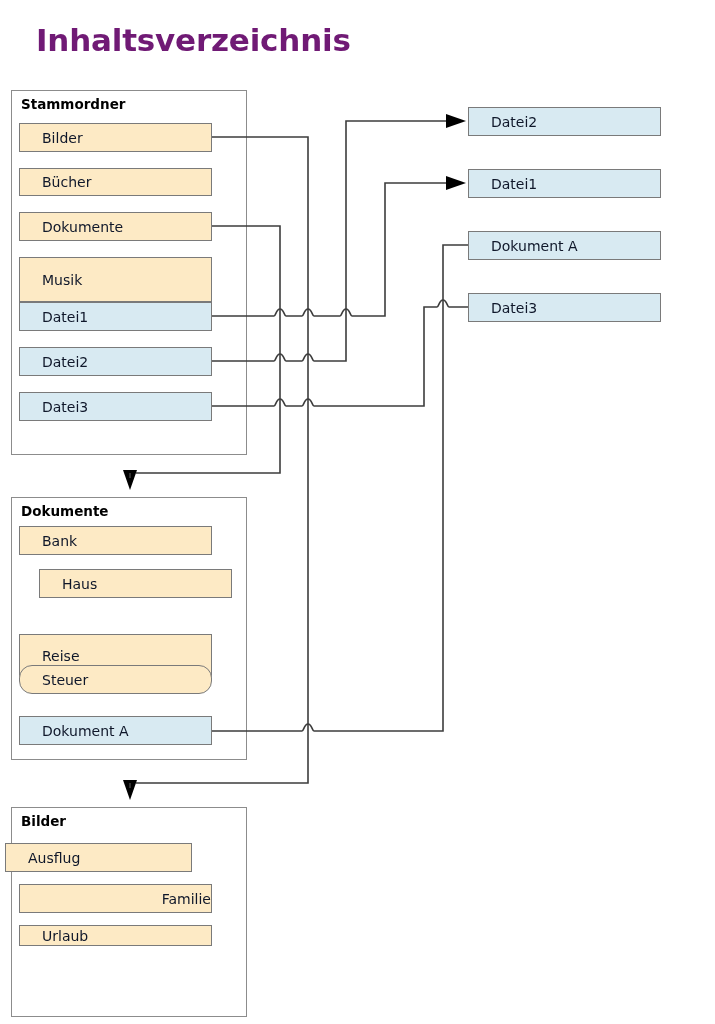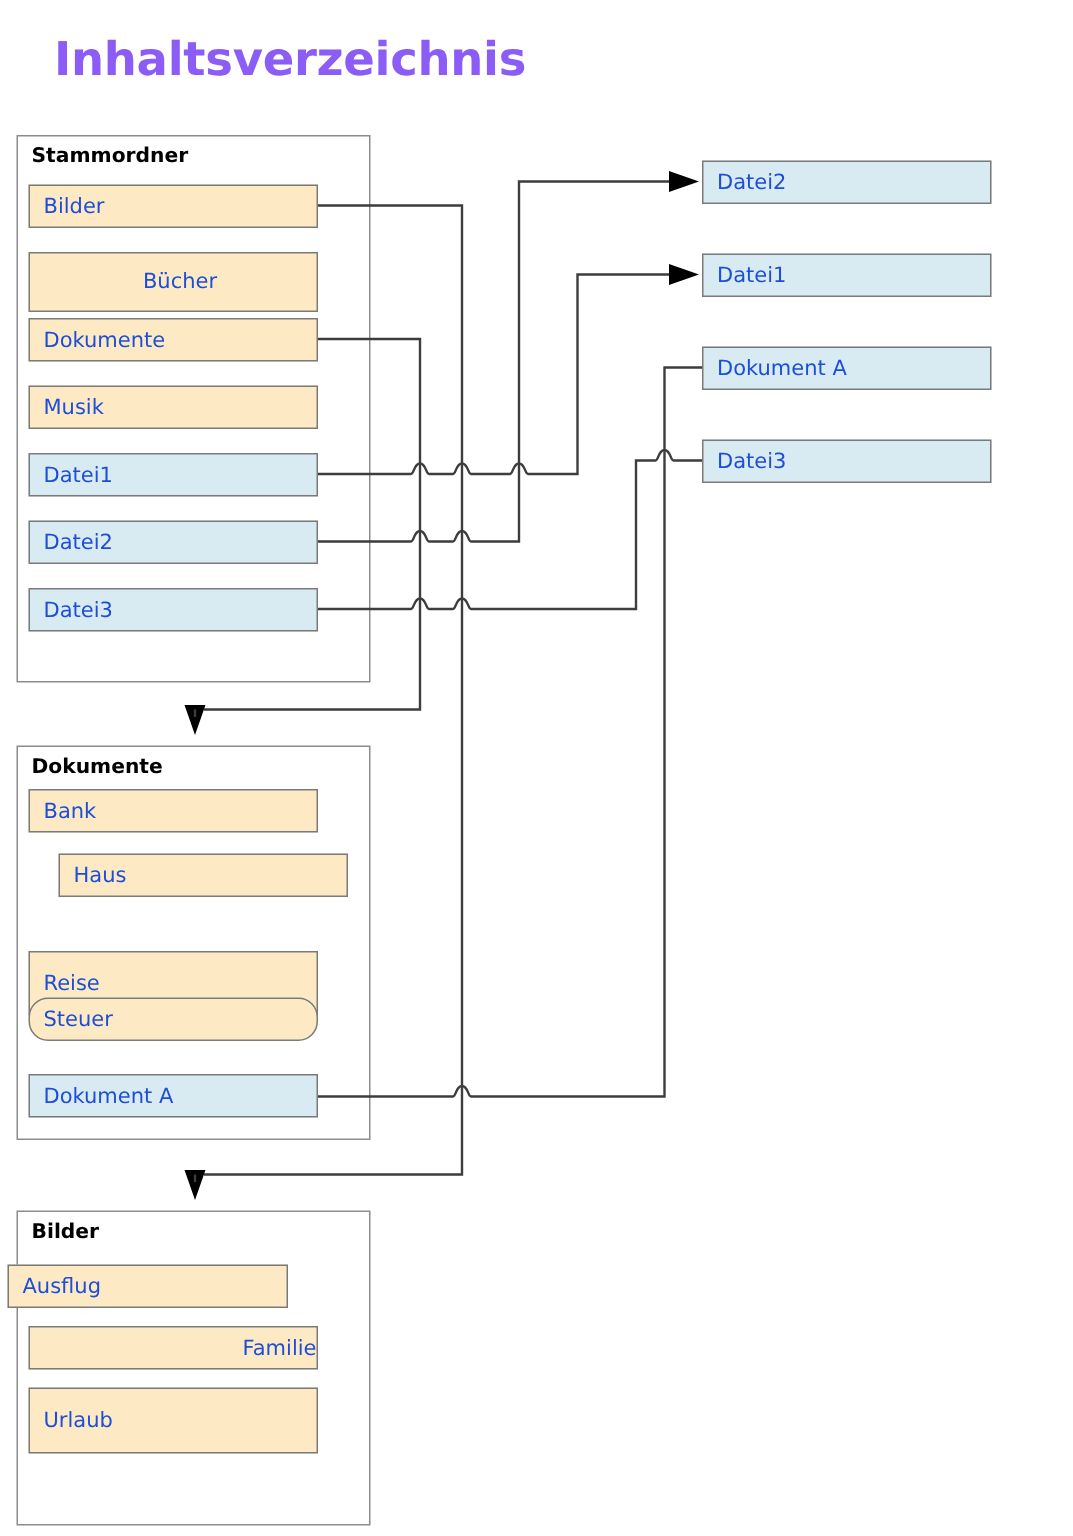--- a/index.html
+++ b/index.html
@@ -11,21 +11,21 @@
     position:relative;
     width:715px;
     height:1024px;
     background:#ffffff;
     overflow:hidden;
   }
   
   .title{
     position:absolute;
     font-weight:bold;
-    color:#8b5cf6;
+    color:#701a75;
     white-space:nowrap;
     letter-spacing:-0.2px;
   }
   #title-left{
     left:36px; top:22px;
     font-size:31px;
   }
   #title-right{
     left:466px; top:22px;
     font-size:31px;
@@ -46,23 +46,23 @@
     color:#000000;
     white-space:nowrap;
   }
   
   .item{
     position:absolute;
     box-sizing:border-box;
     border:1.3px solid #7a7a7a;
     display:flex;
     align-items:center;
-    padding-left:9px;
+    padding-left:22px;
     font-size:14px;
-    color:#1d4ed8;
+    color:#0f172a;
     white-space:nowrap;
     line-height:1;
   }
   .item.folder{ background:#fdeac5; }
   .item.file  { background:#d8eaf2; }
 
   
   #wires{
     position:absolute;
     left:0; top:0;
@@ -82,27 +82,27 @@
 <div id="stage">
 
   <div class="title" id="title-left">Inhaltsverzeichnis</div>
 
   <div class="container" style="left:11px; top:90px; width:236px; height:365px;">
     <div class="container-label">Stammordner</div>
   </div>
   <div class="item folder" style="left:19px; top:123px; width:193px; height:29px;">
     <span>Bilder</span>
   </div>
-  <div class="item folder" style="left:19px; top:168px; width:193px; height:40px;justify-content:center;">
+  <div class="item folder" style="left:19px; top:168px; width:193px; height:28px;">
     <span>Bücher</span>
   </div>
   <div class="item folder" style="left:19px; top:212px; width:193px; height:29px;">
     <span>Dokumente</span>
   </div>
-  <div class="item folder" style="left:19px; top:257px; width:193px; height:29px;">
+  <div class="item folder" style="left:19px; top:257px; width:193px; height:45px;">
     <span>Musik</span>
   </div>
   <div class="item file" style="left:19px; top:302px; width:193px; height:29px;">
     <span>Datei1</span>
   </div>
   <div class="item file" style="left:19px; top:347px; width:193px; height:29px;">
     <span>Datei2</span>
   </div>
   <div class="item file" style="left:19px; top:392px; width:193px; height:29px;">
     <span>Datei3</span>
@@ -129,21 +129,21 @@
 
   <div class="container" style="left:11px; top:807px; width:236px; height:210px;">
     <div class="container-label">Bilder</div>
   </div>
   <div class="item folder" style="left:5px; top:843px; width:187px; height:29px;">
     <span>Ausflug</span>
   </div>
   <div class="item folder" style="left:19px; top:884px; width:193px; height:29px;justify-content:flex-end;">
     <span>Familie</span>
   </div>
-  <div class="item folder" style="left:19px; top:925px; width:193px; height:44px;text-align:right;">
+  <div class="item folder" style="left:19px; top:925px; width:193px; height:21px;text-align:right;">
     <span>Urlaub</span>
   </div>
 
   <div class="item file" style="left:468px; top:107px; width:193px; height:29px;">
     <span>Datei2</span>
   </div>
   <div class="item file" style="left:468px; top:169px; width:193px; height:29px;">
     <span>Datei1</span>
   </div>
   <div class="item file" style="left:468px; top:231px; width:193px; height:29px;">

